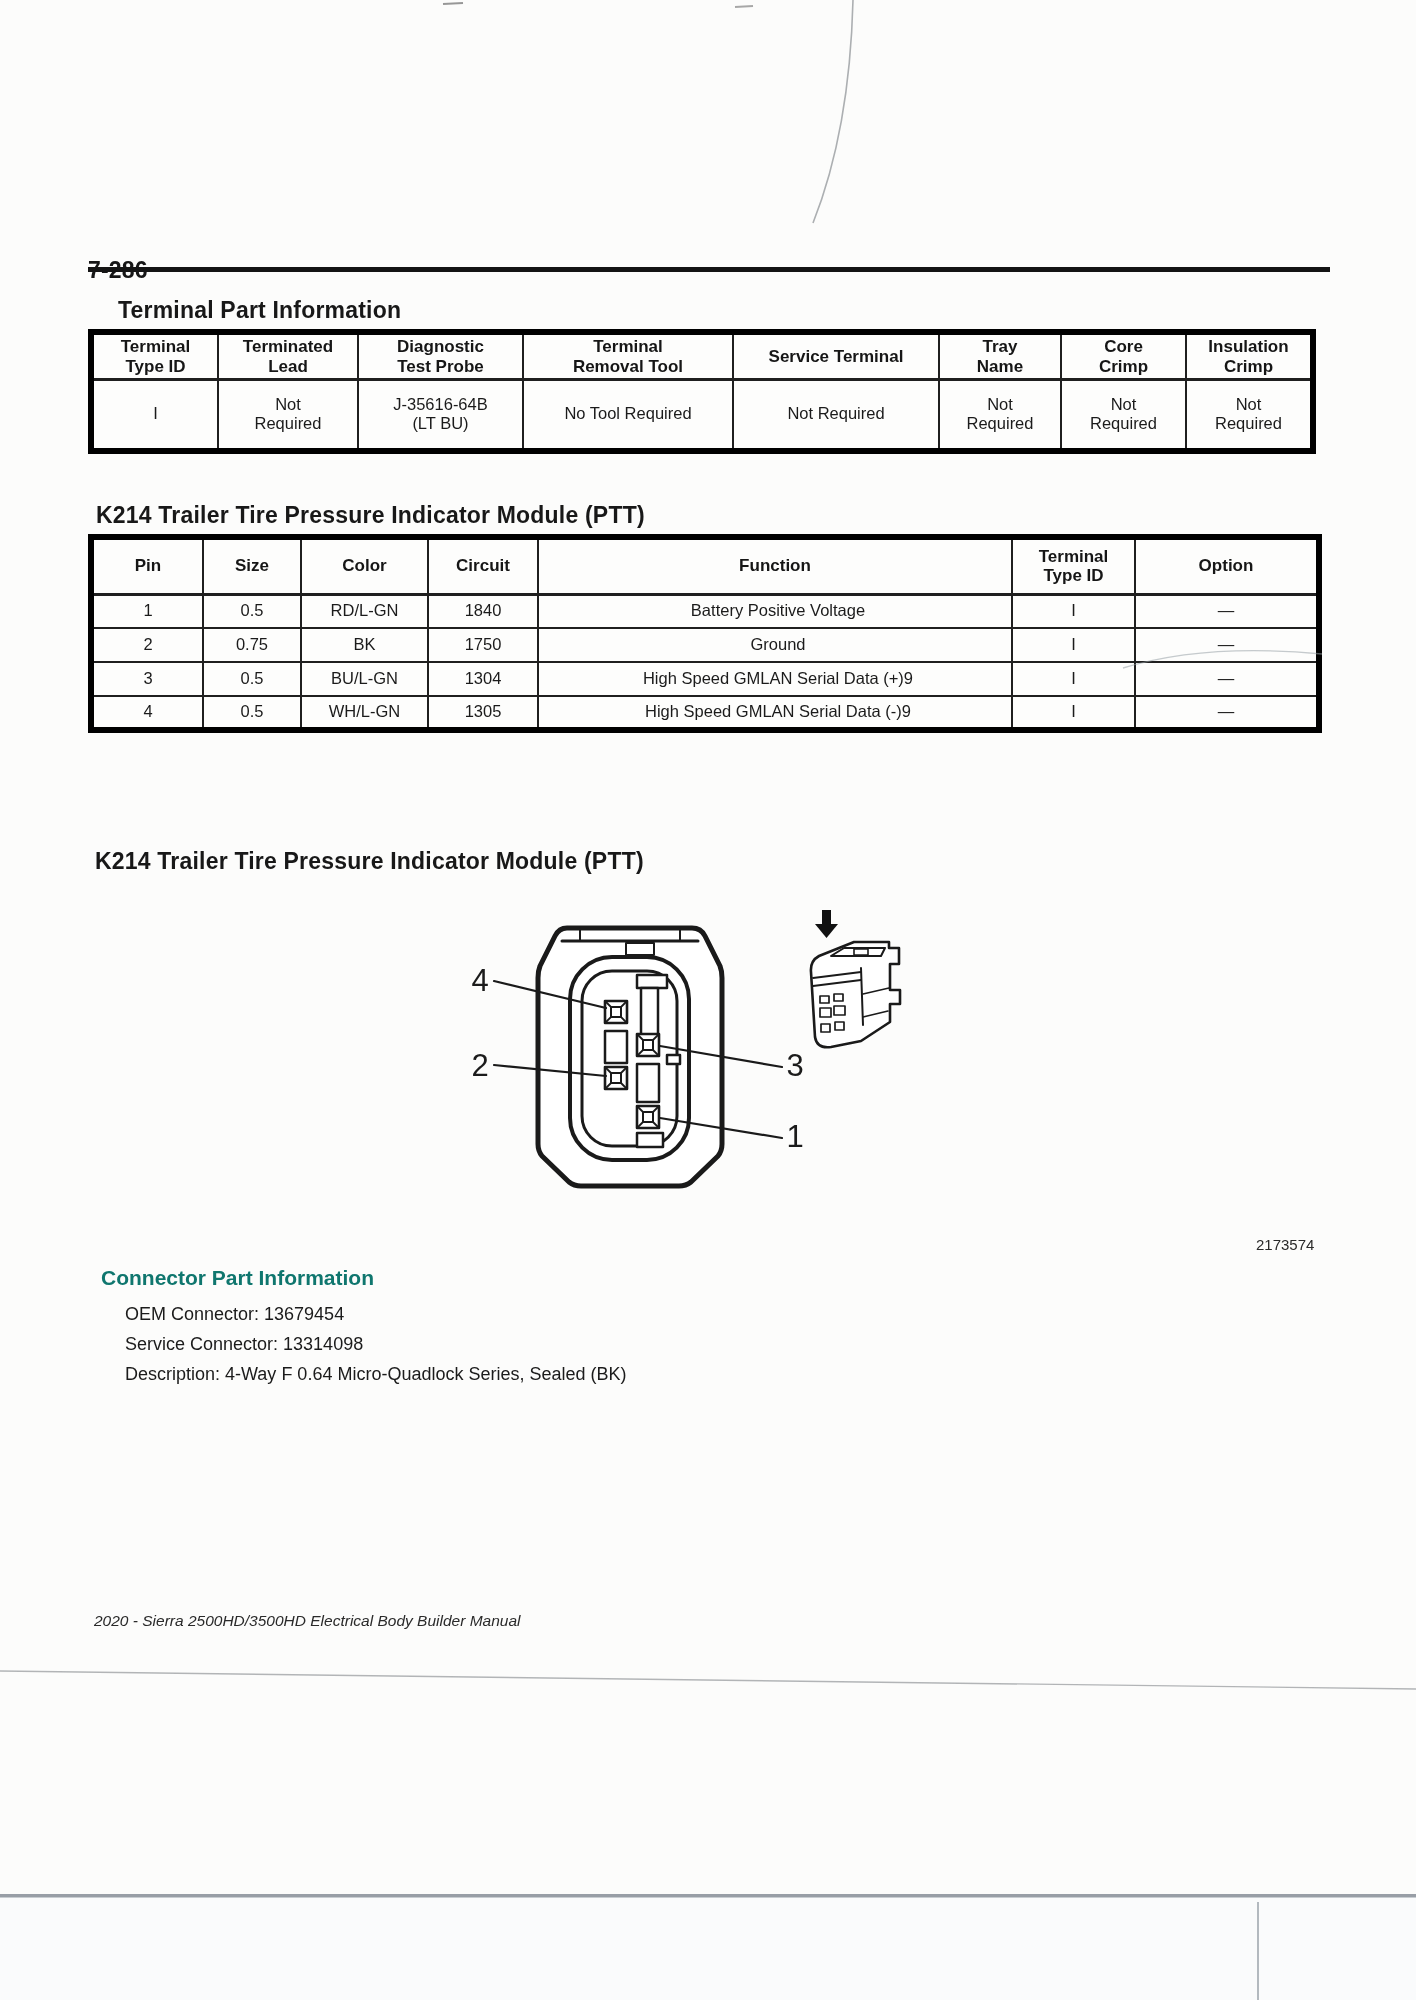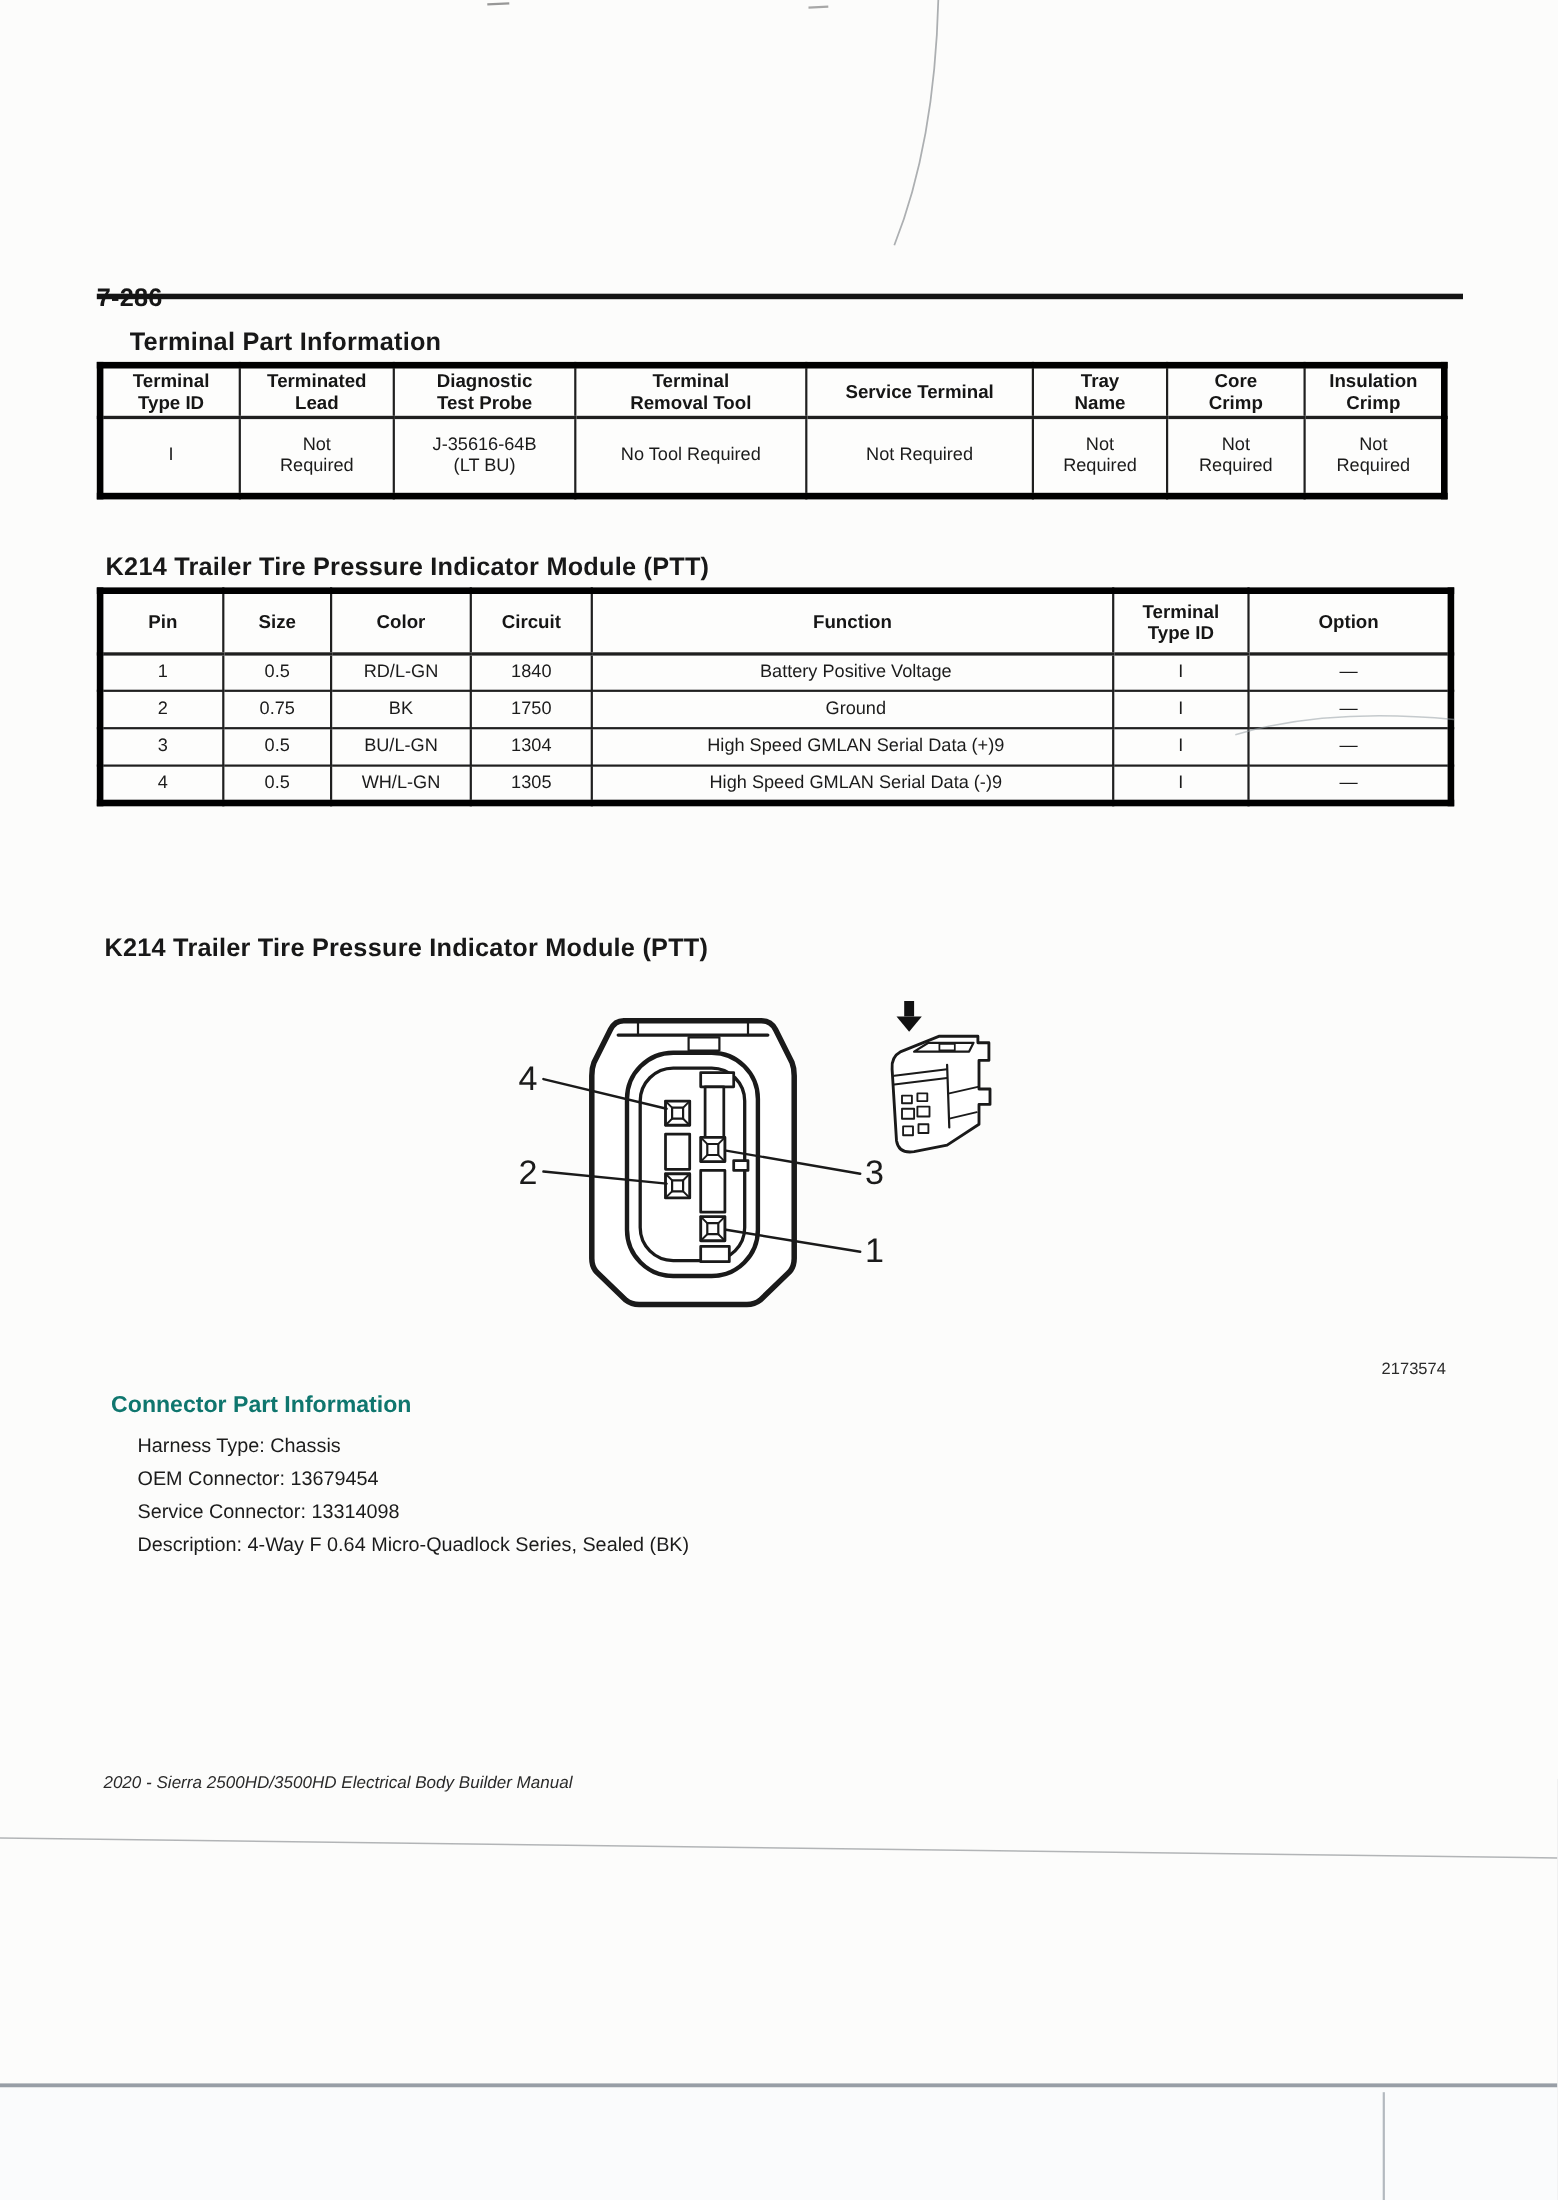--- a/index.html
+++ b/index.html
@@ -253,21 +253,20 @@
     <text x="50" y="181" text-anchor="middle">2</text>
     <text x="365" y="181" text-anchor="middle">3</text>
     <text x="365" y="252" text-anchor="middle">1</text>
   </svg>
 
   <div class="abs fig-num">2173574</div>
 
   <div class="abs conn-info">
     <h3>Connector Part Information</h3>
     <div class="lines">
-      <div>Harness Type: Chassis</div>
       <div>OEM Connector: 13679454</div>
       <div>Service Connector: 13314098</div>
       <div>Description: 4-Way F 0.64 Micro-Quadlock Series, Sealed (BK)</div>
     </div>
   </div>
 
   <div class="abs footer">2020 - Sierra 2500HD/3500HD Electrical Body Builder Manual</div>
 
   <div class="abs below-strip"></div>
 

